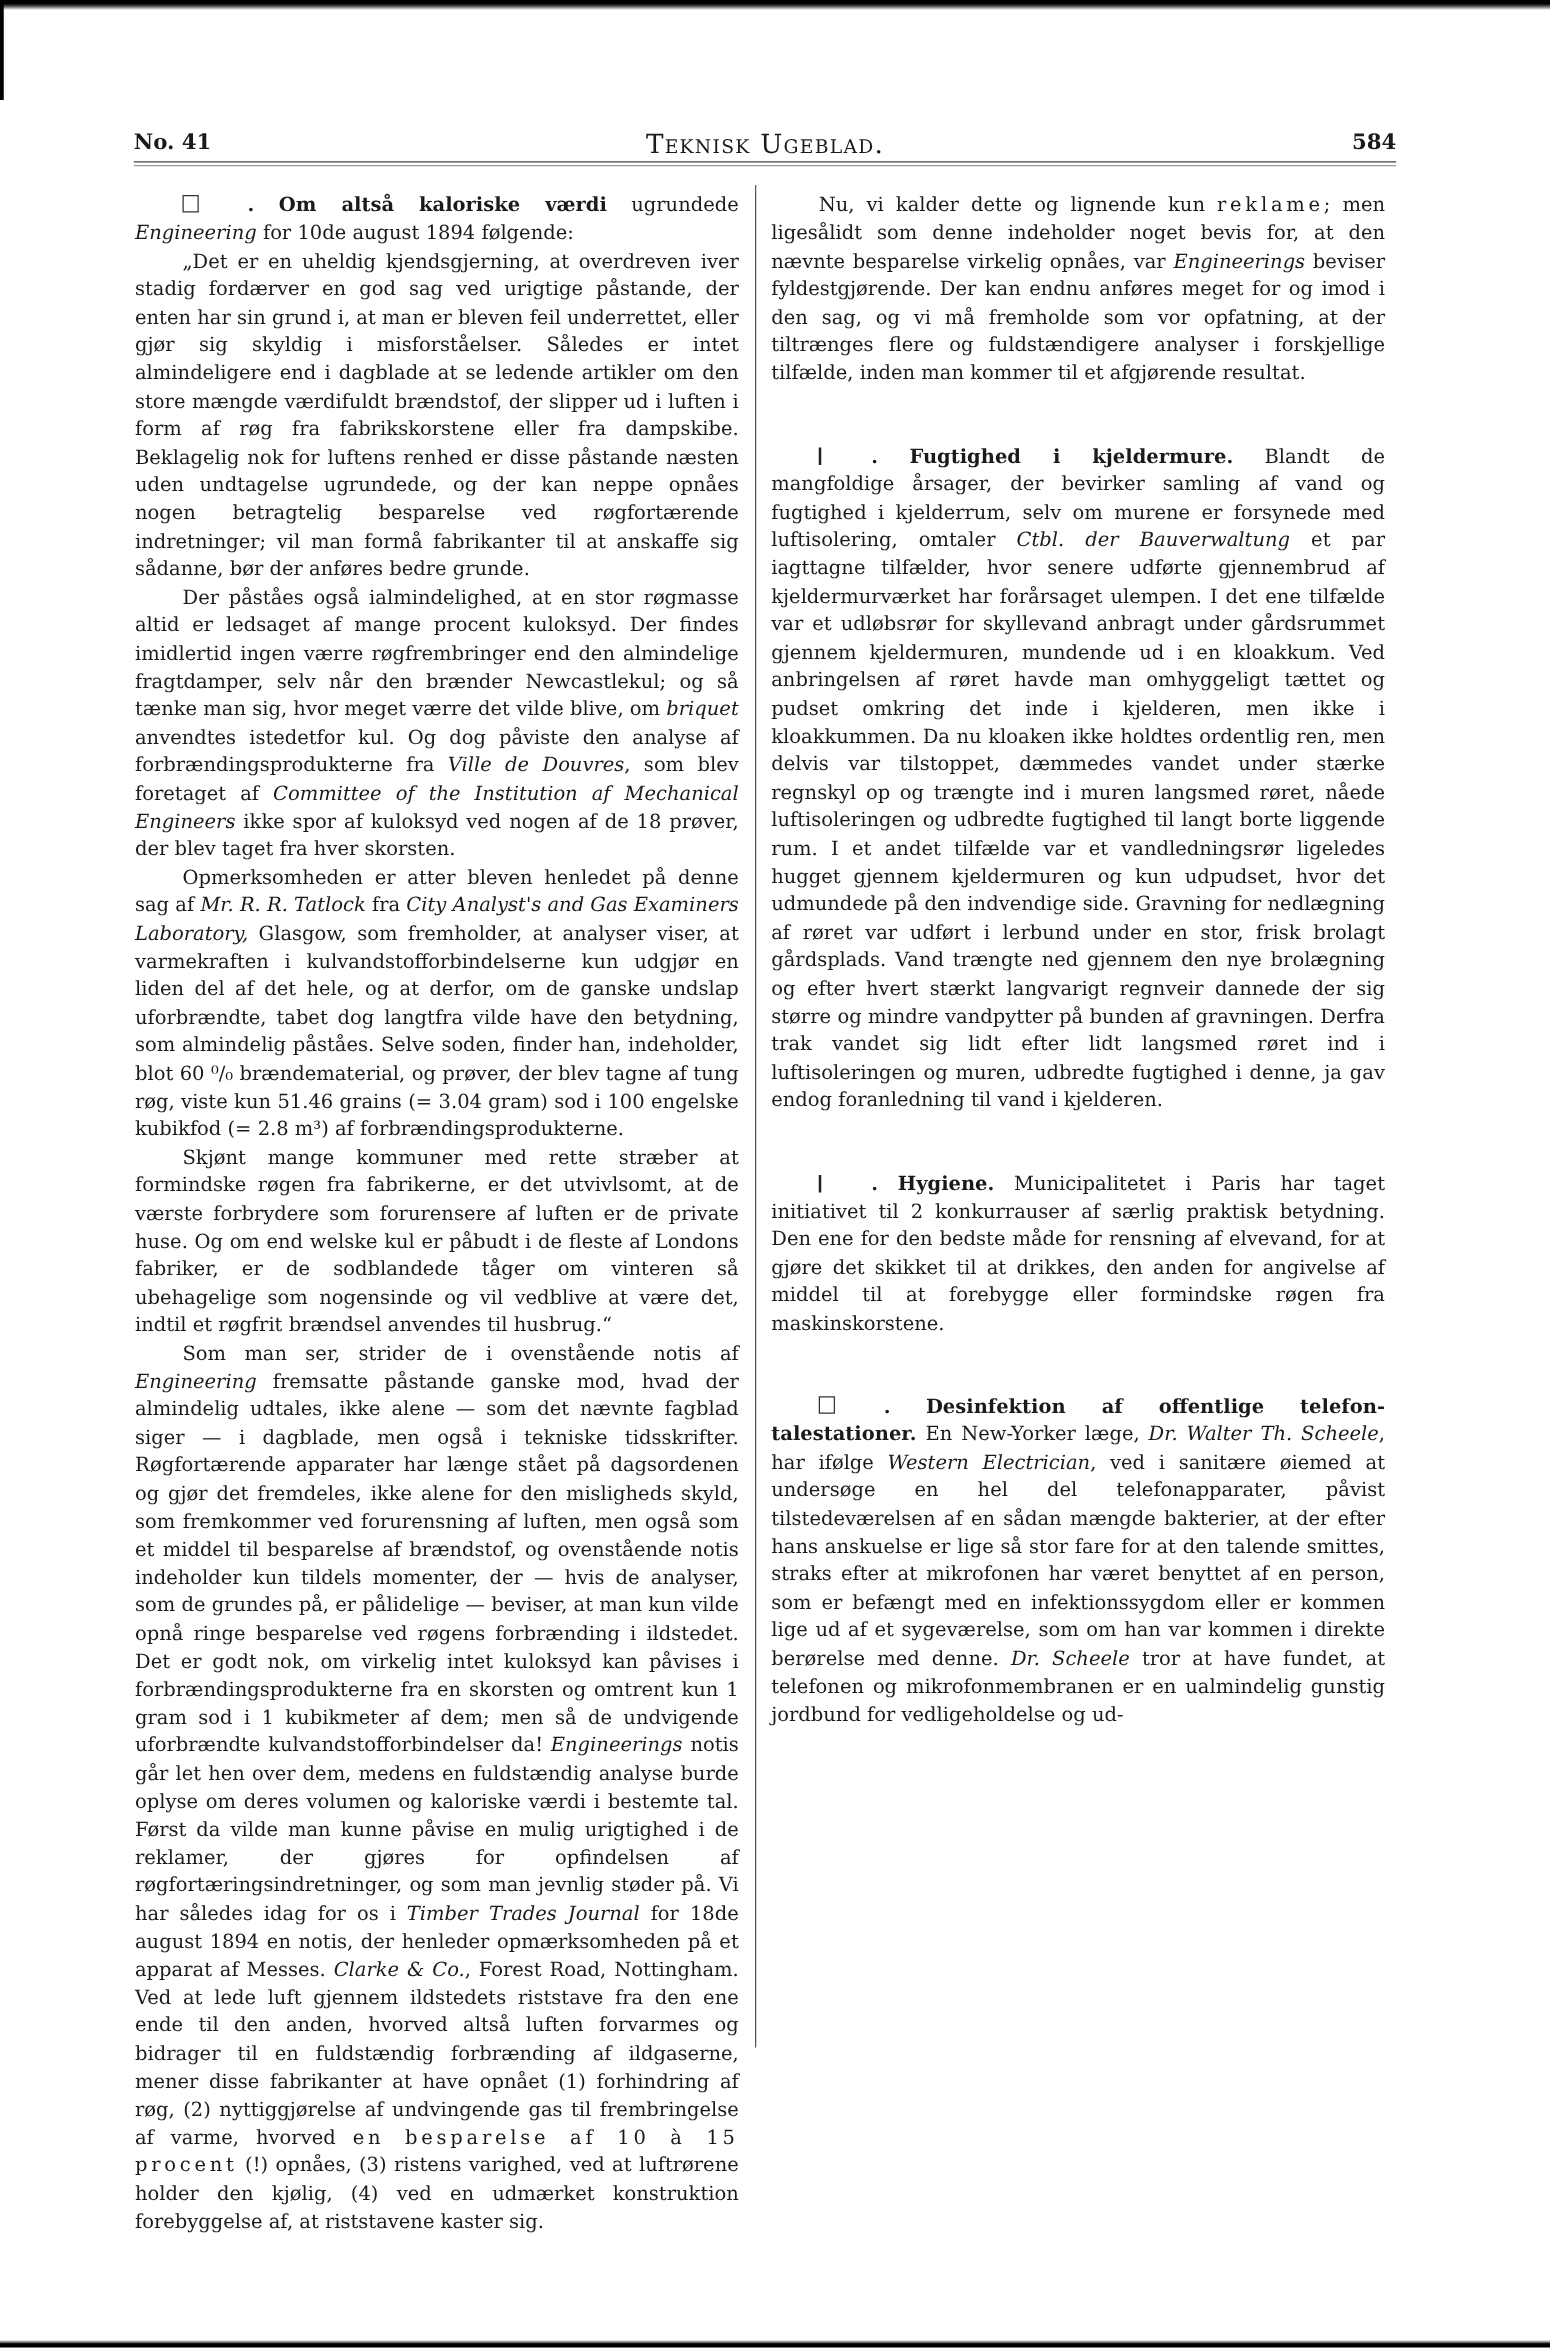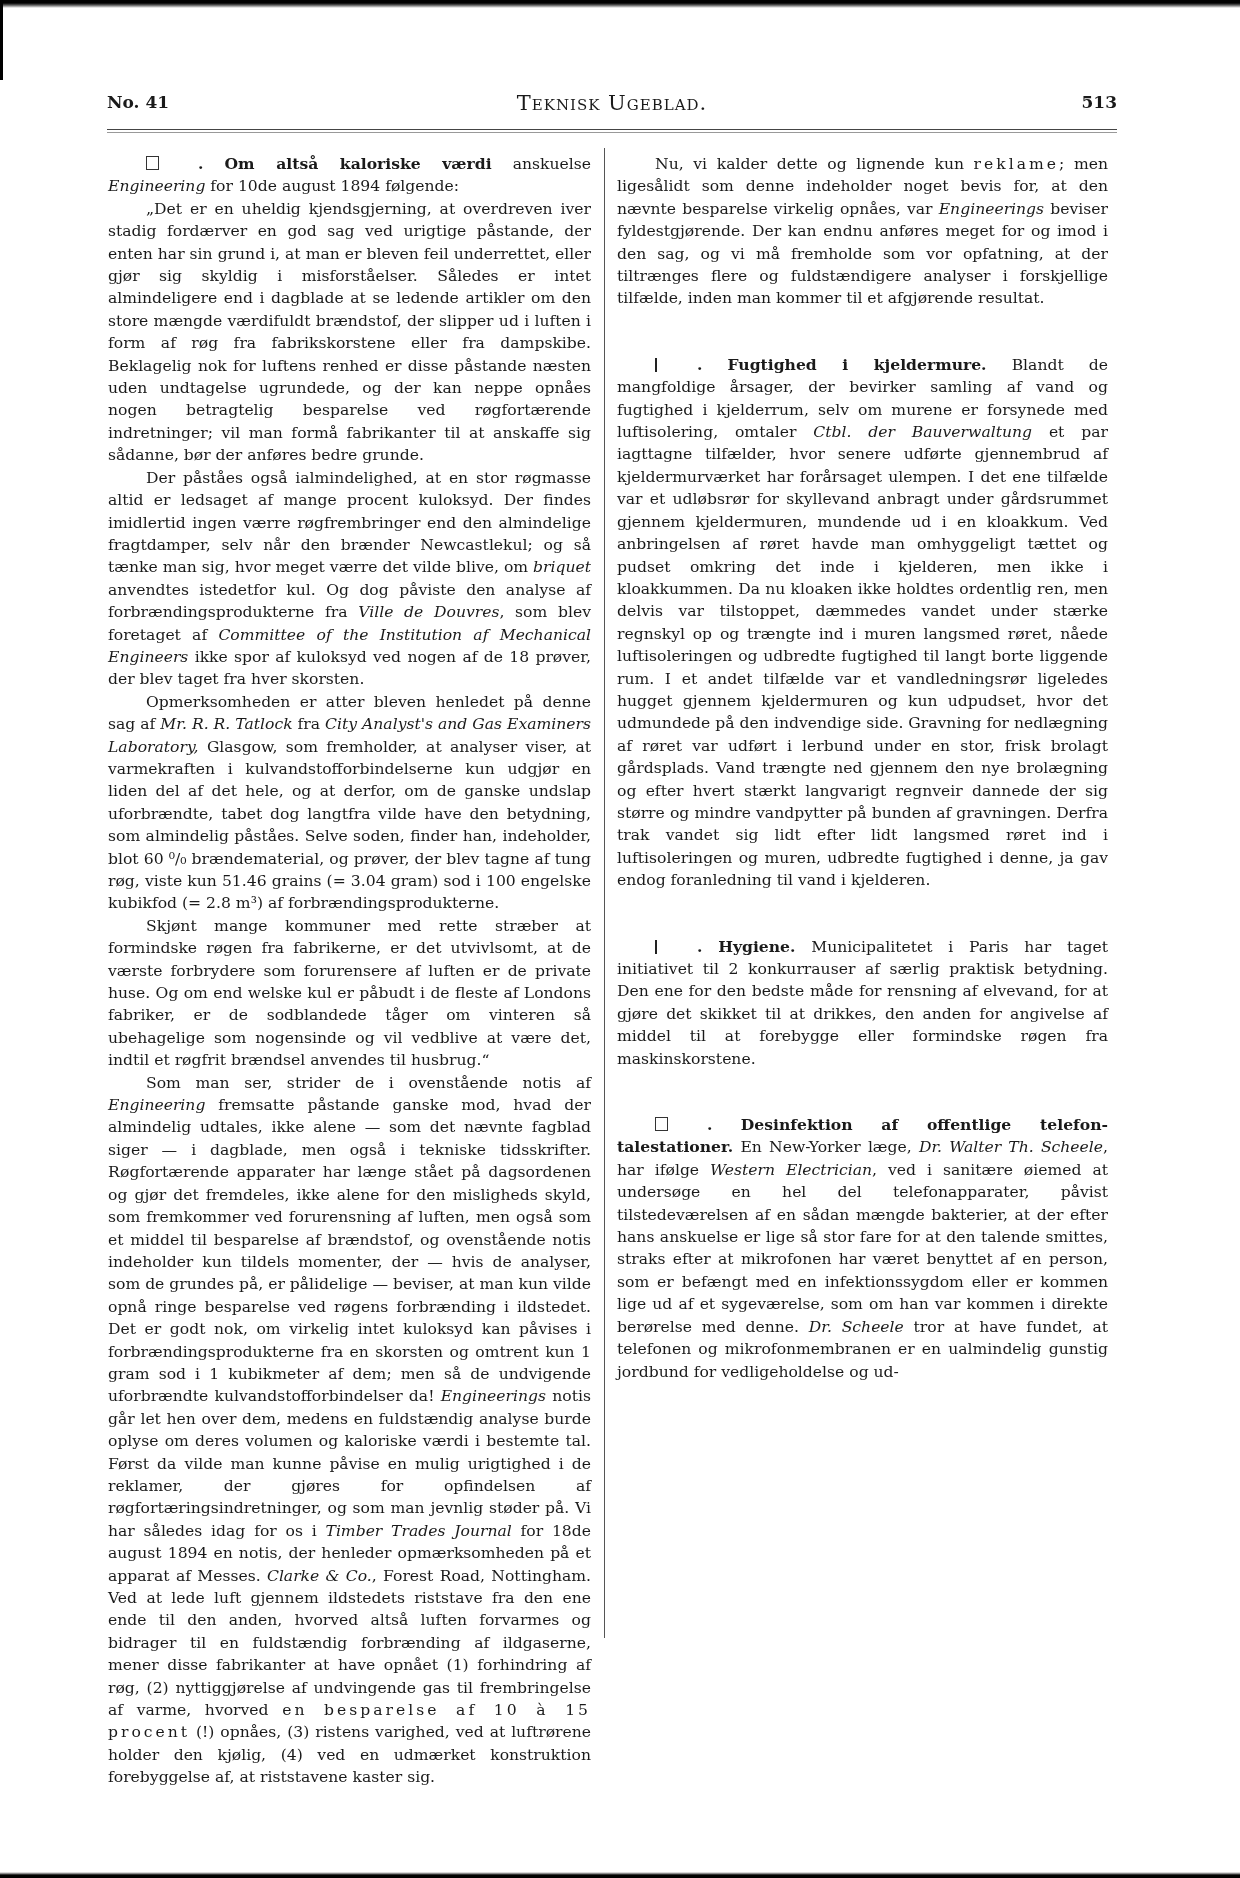--- a/index.html
+++ b/index.html
@@ -7,21 +7,21 @@
     width: 1240px; height: 1878px; position: relative; overflow: hidden;
     background: #ffffff; color: #1a1a1a;
     font-family: "DejaVu Serif", "Liberation Serif", serif;
   }
   .scan-top { position: absolute; left: 0; top: 0; width: 1240px; height: 8px;
     background: linear-gradient(to bottom, #000 0, #000 3px, #555 5px, transparent 8px); }
   .scan-bottom { position: absolute; left: 0; bottom: 0; width: 1240px; height: 6px;
     background: linear-gradient(to top, #000 0, #000 3px, #666 4px, transparent 6px); }
   .scan-left { position: absolute; left: 0; top: 0; width: 3px; height: 80px; background: #000; }
 
-  .header { position: absolute; left: 107px; top: 92px; width: 1010px; height: 22px; }
+  .header { position: absolute; left: 107px; top: 104px; width: 1010px; height: 22px; }
   .header .no { position: absolute; left: 0; top: 0; font-weight: bold; font-size: 17px; }
   .header .title { position: absolute; left: 0; right: 0; top: -1px; text-align: center;
     font-variant: small-caps; font-size: 21px; letter-spacing: 1px; }
   .header .page { position: absolute; right: 0; top: 0; font-weight: bold; font-size: 17px; }
   .header-rule { position: absolute; left: 107px; top: 129px; width: 1010px; height: 0;
     border-top: 1px solid #444; }
   .header-rule2 { position: absolute; left: 107px; top: 132px; width: 1010px; height: 0;
     border-top: 1px solid #999; }
 
   .col-divider { position: absolute; left: 604px; top: 148px; width: 0; height: 1490px;
@@ -47,29 +47,29 @@
 </head>
 <body>
 
 <div class="scan-top"></div>
 <div class="scan-left"></div>
 <div class="scan-bottom"></div>
 
 <div class="header">
   <span class="no">No. 41</span>
   <span class="title">Teknisk Ugeblad.</span>
-  <span class="page">513</span>
+  <span class="page">584</span>
 </div>
 <div class="header-rule"></div>
 <div class="header-rule2"></div>
 <div class="col-divider"></div>
 
 <div class="col col-left">
   <div class="section">
-    <p><span class="mark-box"></span><span class="mark">.</span> <span class="heading">Om altså kaloriske værdi</span><span> anskuelse </span><i>Engineering</i><span> for 10de august 1894 følgende:</span></p>
+    <p><span class="mark-box"></span><span class="mark">.</span> <span class="heading">Om altså kaloriske værdi</span><span> ugrundede </span><i>Engineering</i><span> for 10de august 1894 følgende:</span></p>
     <p>„Det er en uheldig kjendsgjerning, at overdreven iver stadig fordærver en god sag ved urigtige påstande, der enten har sin grund i, at man er bleven feil underrettet, eller gjør sig skyldig i misforståelser. Således er intet almindeligere end i dagblade at se ledende artikler om den store mængde værdifuldt brændstof, der slipper ud i luften i form af røg fra fabrikskorstene eller fra dampskibe. Beklagelig nok for luftens renhed er disse påstande næsten uden undtagelse ugrundede, og der kan neppe opnåes nogen betragtelig besparelse ved røgfortærende indretninger; vil man formå fabrikanter til at anskaffe sig sådanne, bør der anføres bedre grunde.</p>
     <p><span>Der påståes også ialmindelighed, at en stor røgmasse altid er ledsaget af mange procent kuloksyd. Der findes imidlertid ingen værre røgfrembringer end den almindelige fragtdamper, selv når den brænder Newcastlekul; og så tænke man sig, hvor meget værre det vilde blive, om </span><i>briquet</i> <span>anvendtes istedetfor kul. Og dog påviste den analyse af forbrændingsprodukterne fra </span><i>Ville de Douvres</i><span>, som blev foretaget af </span><i>Committee of the Institution af Mechanical Engineers</i><span> ikke spor af kuloksyd ved nogen af de 18 prøver, der blev taget fra hver skorsten.</span></p>
     <p><span>Opmerksomheden er atter bleven henledet på denne sag af </span><i>Mr. R. R. Tatlock</i><span> fra </span><i>City Analyst's and Gas Examiners Laboratory,</i><span> Glasgow, som fremholder, at analyser viser, at varmekraften i kulvandstofforbindelserne kun udgjør en liden del af det hele, og at derfor, om de ganske undslap uforbrændte, tabet dog langtfra vilde have den betydning, som almindelig påståes. Selve soden, finder han, indeholder, blot 60 ⁰/₀ brændematerial, og prøver, der blev tagne af tung røg, viste kun 51.46 grains (= 3.04 gram) sod i 100 engelske kubikfod (= 2.8 m³) af forbrændingsprodukterne.</span></p>
     <p>Skjønt mange kommuner med rette stræber at formindske røgen fra fabrikerne, er det utvivlsomt, at de værste forbrydere som forurensere af luften er de private huse. Og om end welske kul er påbudt i de fleste af Londons fabriker, er de sodblandede tåger om vinteren så ubehagelige som nogensinde og vil vedblive at være det, indtil et røgfrit brændsel anvendes til husbrug.“</p>
     <p><span>Som man ser, strider de i ovenstående notis af </span><i>Engineering</i><span> fremsatte påstande ganske mod, hvad der almindelig udtales, ikke alene — som det nævnte fagblad siger — i dagblade, men også i tekniske tidsskrifter. Røgfortærende apparater har længe stået på dagsordenen og gjør det fremdeles, ikke alene for den misligheds skyld, som fremkommer ved forurensning af luften, men også som et middel til besparelse af brændstof, og ovenstående notis indeholder kun tildels momenter, der — hvis de analyser, som de grundes på, er pålidelige — beviser, at man kun vilde opnå ringe besparelse ved røgens forbrænding i ildstedet. Det er godt nok, om virkelig intet kuloksyd kan påvises i forbrændingsprodukterne fra en skorsten og omtrent kun 1 gram sod i 1 kubikmeter af dem; men så de undvigende uforbrændte kulvandstofforbindelser da! </span><i>Engineerings</i><span> notis går let hen over dem, medens en fuldstændig analyse burde oplyse om deres volumen og kaloriske værdi i bestemte tal. Først da vilde man kunne påvise en mulig urigtighed i de reklamer, der gjøres for opfindelsen af røgfortæringsindretninger, og som man jevnlig støder på. Vi har således idag for os i </span><i>Timber Trades Journal</i><span> for 18de august 1894 en notis, der henleder opmærksomheden på et apparat af Messes. </span><i>Clarke &amp; Co.</i><span>, Forest Road, Nottingham. Ved at lede luft gjennem ildstedets riststave fra den ene ende til den anden, hvorved altså luften forvarmes og bidrager til en fuldstændig forbrænding af ildgaserne, mener disse fabrikanter at have opnået (1) forhindring af røg, (2) nyttiggjørelse af undvingende gas til frembringelse af varme, hvorved </span><span class="spaced">en besparelse af 10 à 15 procent</span><span> (!) opnåes, (3) ristens varighed, ved at luftrørene holder den kjølig, (4) ved en udmærket konstruktion forebyggelse af, at riststavene kaster sig.</span></p>
   </div>
 </div>
 
 <div class="col col-right">
   <div class="section">

